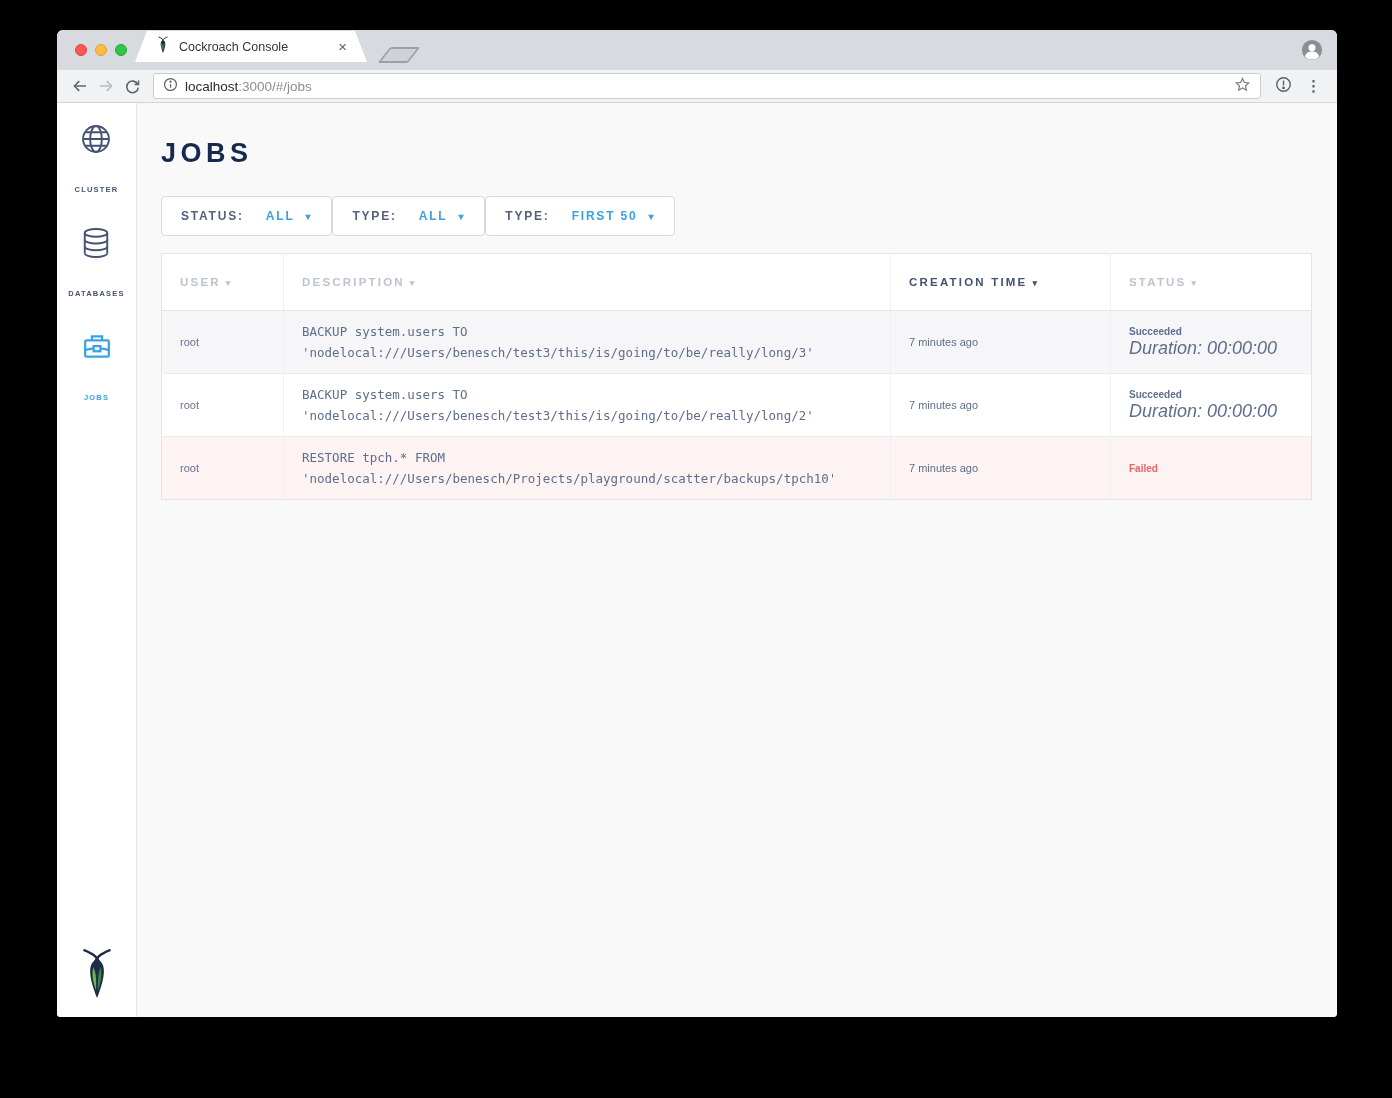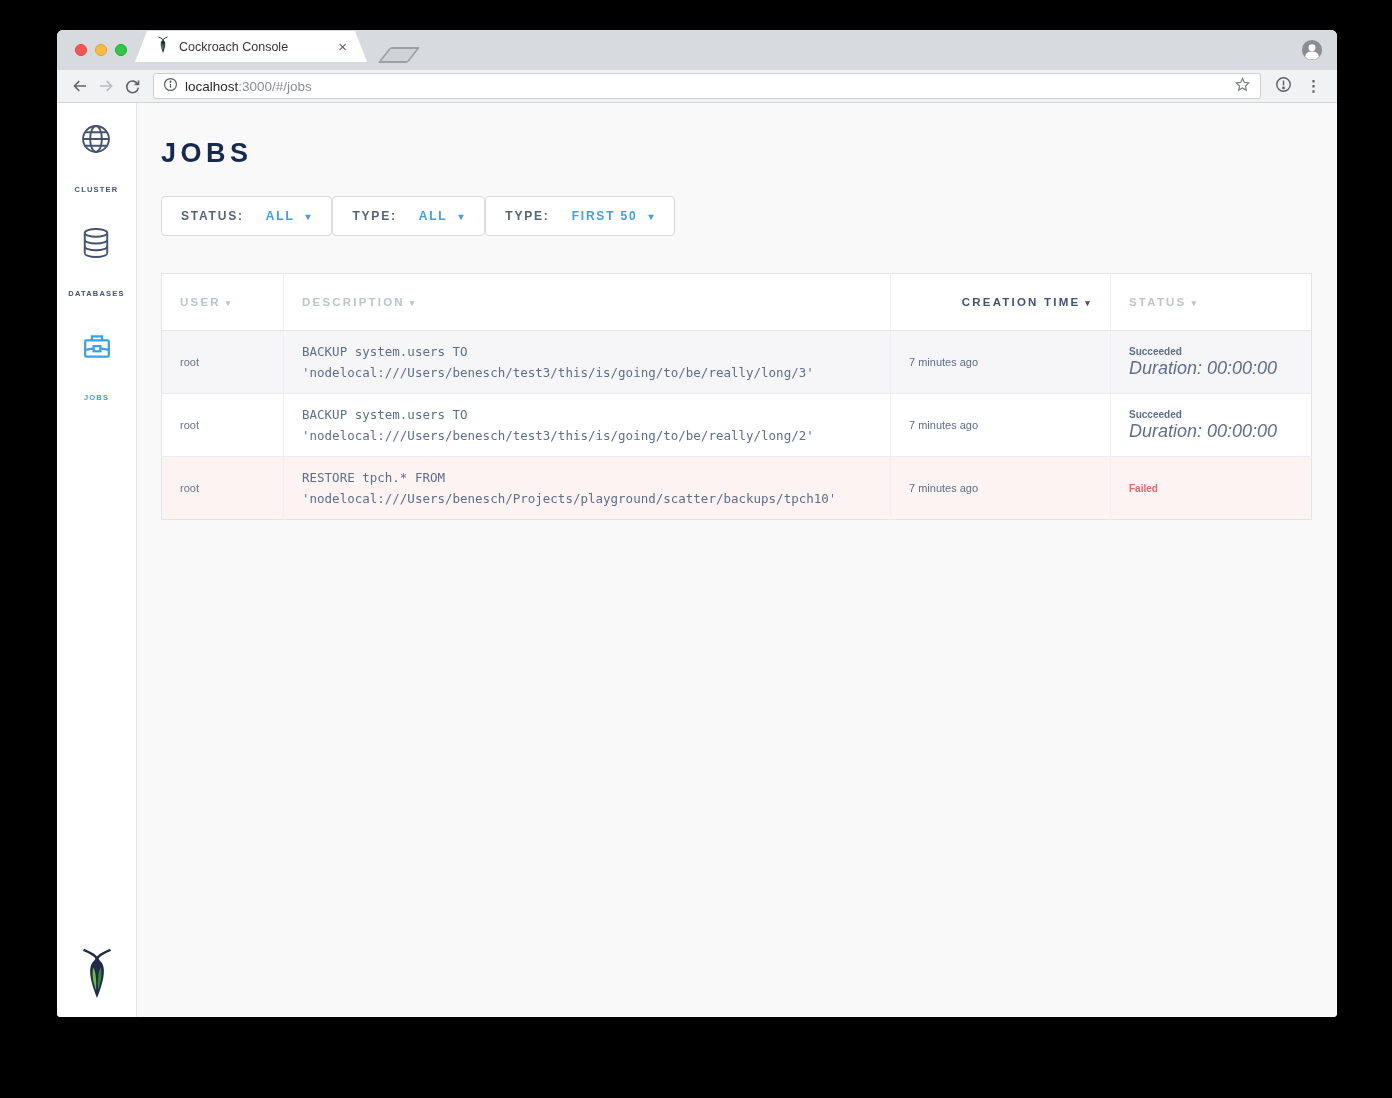--- a/index.html
+++ b/index.html
@@ -51,27 +51,27 @@
   .main { flex:1; padding:20px 26px 0 24px; }
   h1.page-title { margin-top:15px; font-size:27px; font-weight:700; letter-spacing:4.5px; color:#152a4e; }
 
   .filters { margin-top:27px; display:flex; }
   .filter-btn { background:#fff; border:1px solid #d8dae0; border-radius:4px; padding:12px 19px;
                 display:flex; align-items:center; font-size:12px; font-weight:700; letter-spacing:1.8px;
                 color:#55627c; cursor:pointer; }
   .filter-value { color:#3ba1e4; margin-left:22px; }
   .filter-caret { color:#3ba1e4; font-size:10px; margin-left:11px; }
 
-  table.jobs { margin-top:37px; width:1150px; border-collapse:collapse; background:#737373;
+  table.jobs { margin-top:17px; width:1150px; border-collapse:collapse; background:#737373;
                border:1px solid #e2e4e8; table-layout:fixed; }
   th { text-align:left; padding:22px 18px; font-size:11.5px; font-weight:700; letter-spacing:2.2px;
        color:#bdc4cf; background:#fff; border-bottom:1px solid #e4e6ea; border-right:1px solid #eef0f3;
        cursor:pointer; white-space:nowrap; }
   th:last-child { border-right:none; }
-  th.sorted { color:#42526f;text-align:right; }
+  th.sorted { color:#42526f; }
   .sort-caret { font-size:9px; margin-left:5px; }
   td { padding:10px 18px; border-right:1px solid #eef0f3; border-top:1px solid #ebecef; vertical-align:middle; }
   td:last-child { border-right:none; }
   tr.row-gray td { background:#f6f6f8; }
   tr.row-white td { background:#ffffff; }
   tr.row-failed td { background:#fcf3f2; }
   .user-cell { font-size:11px; color:#67748e; }
   .desc-line { font-family:"DejaVu Sans Mono", monospace; font-size:12.5px; color:#5e6e8c; line-height:21px; white-space:nowrap; }
   .time-cell { font-size:11px; color:#5e6e8c; }
   .status-text { font-size:10px; font-weight:600; color:#5e6e8c; }

